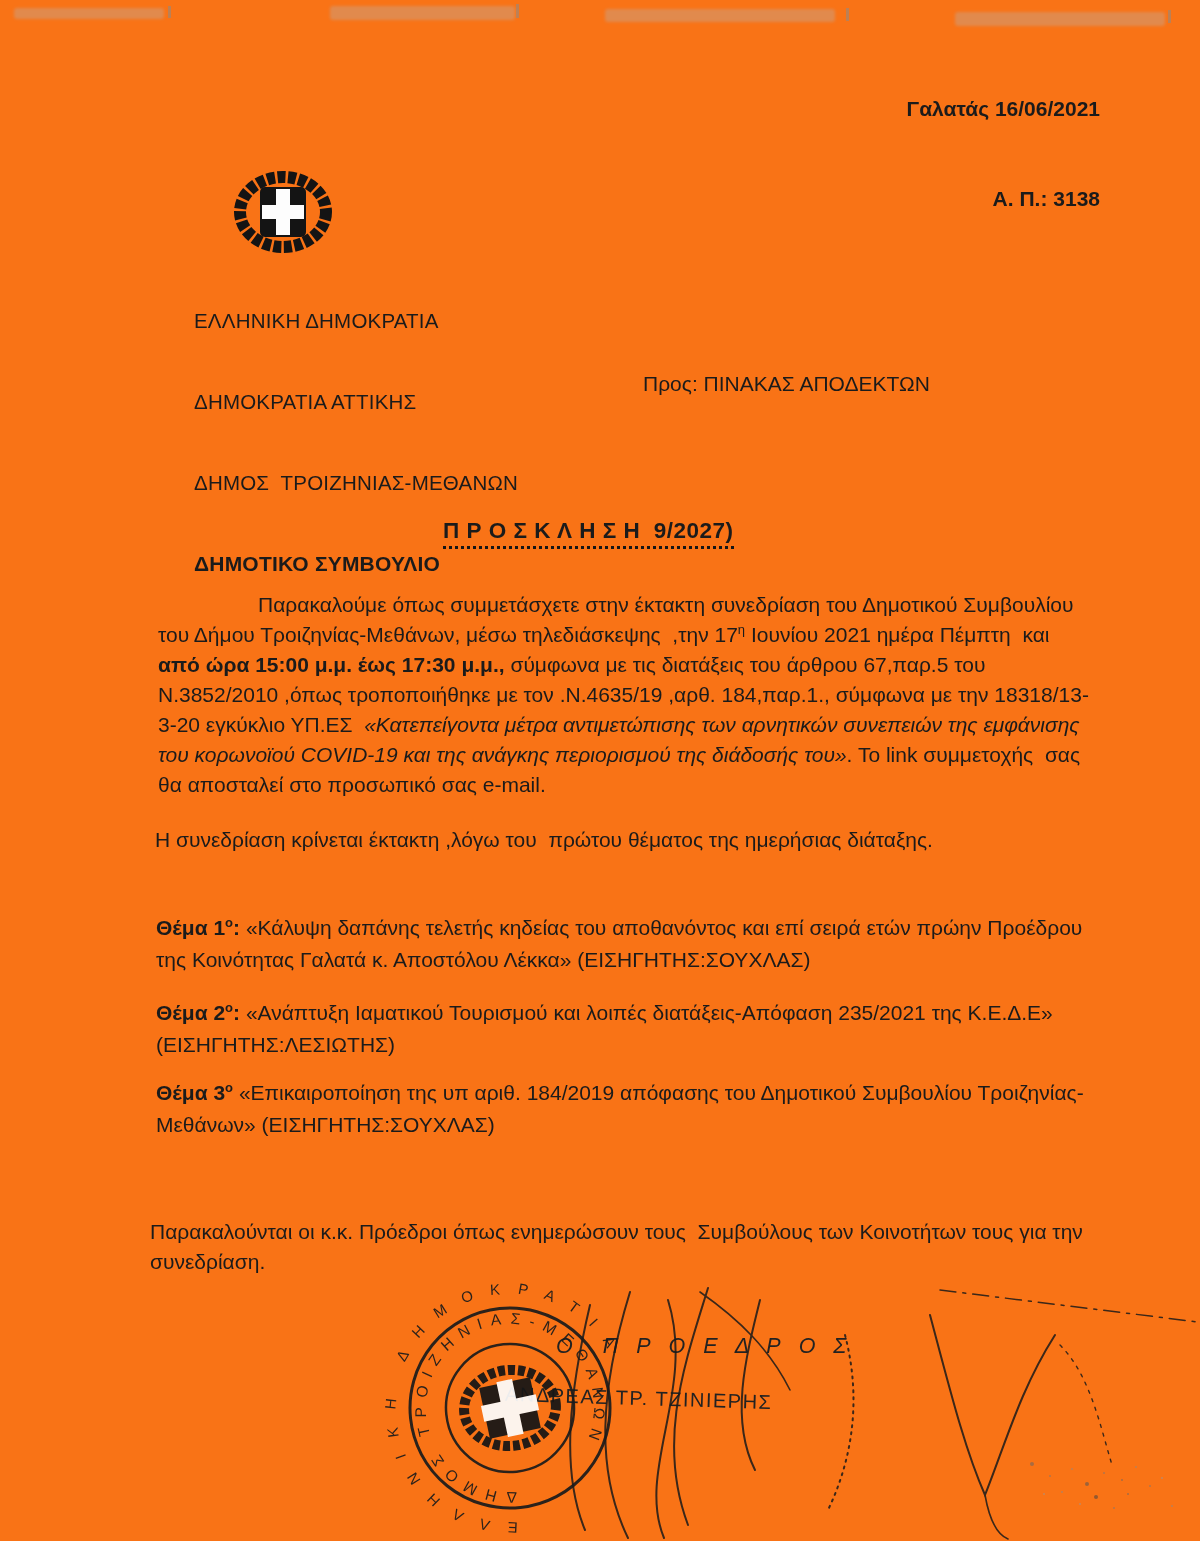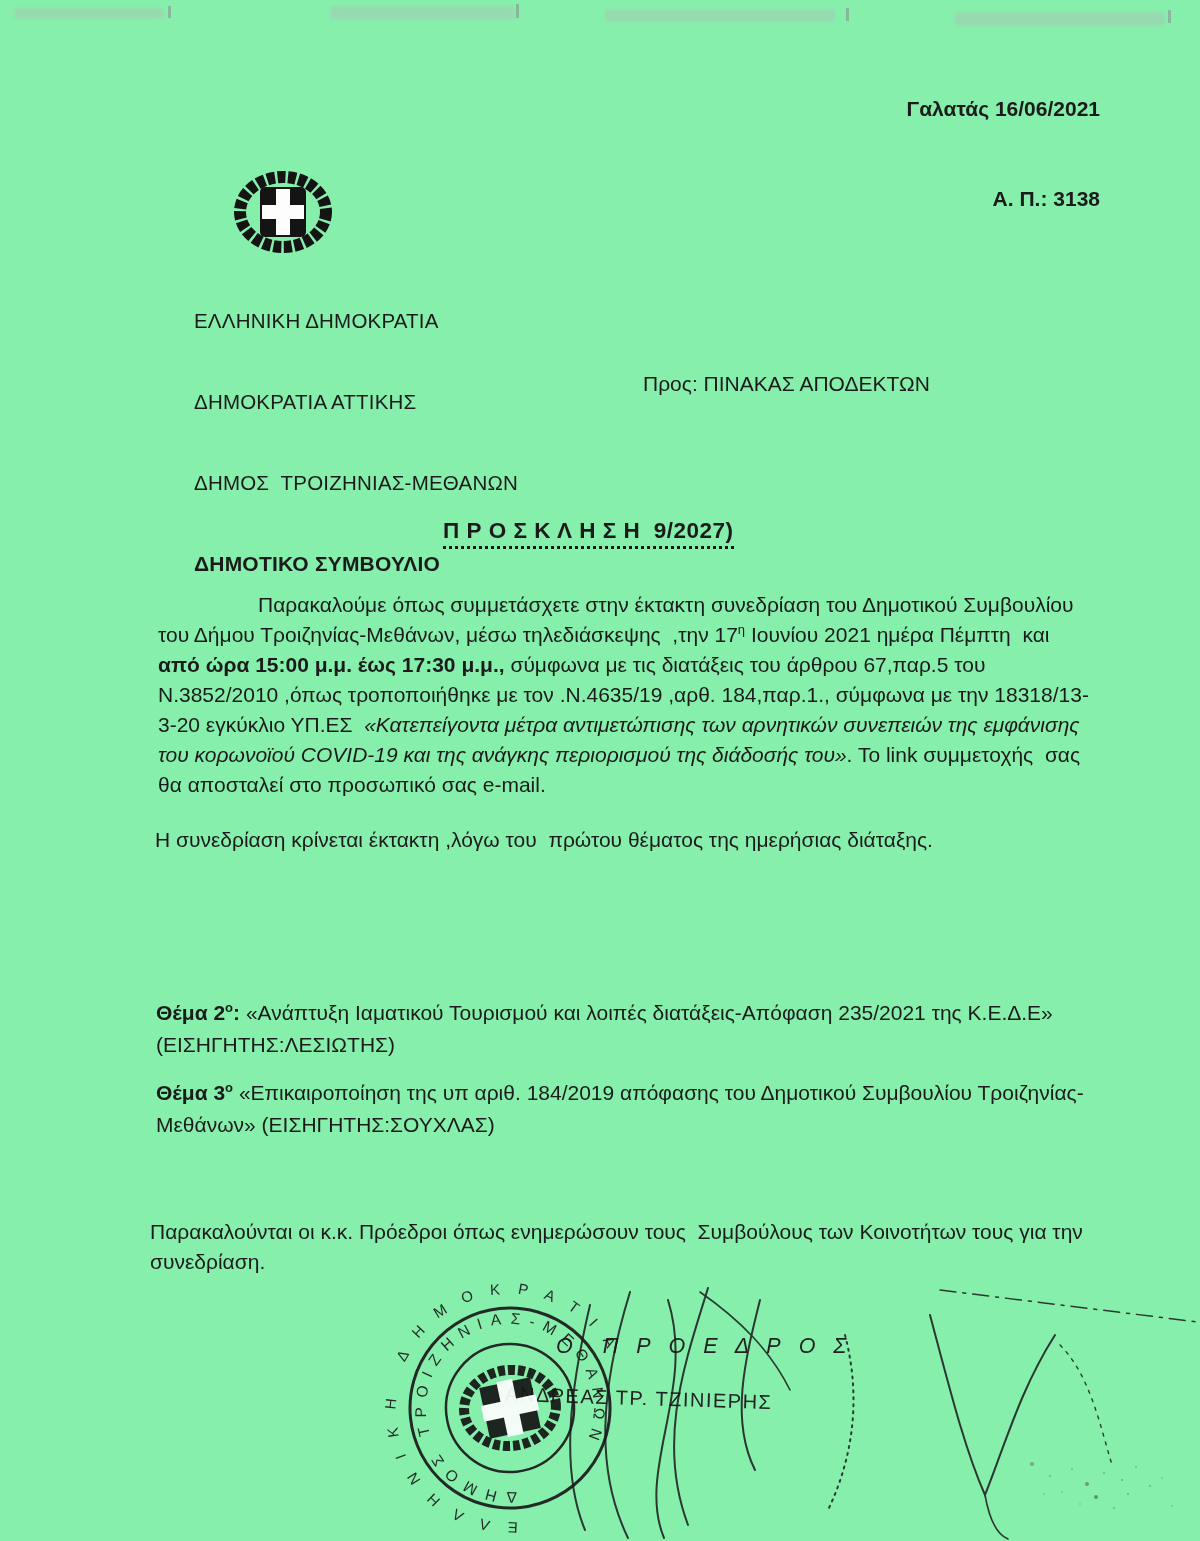--- a/index.html
+++ b/index.html
@@ -1,17 +1,17 @@
 <!DOCTYPE html>
 <html><head>
 <meta charset="utf-8">
 <style>
   html,body { margin:0; padding:0; background:#ffffff; }
   .page {
-    position:relative; width:1200px; height:1541px; background:#86efac;
+    position:relative; width:1200px; height:1541px; background:#f97316;
     overflow:hidden; font-family:"Liberation Sans", sans-serif; color:#1b1b1b;
   }
   .abs { position:absolute; }
 
   
   .noise { position:absolute; background:#b5b5b5; opacity:.35; filter:blur(1.5px); border-radius:3px; }
   .tick  { position:absolute; background:#8a8a8a; opacity:.55; }
 
   .header-right { top:34px; right:100px; text-align:right; font-weight:700; font-size:21px; line-height:30px; white-space:pre; }
 
@@ -86,20 +86,21 @@
   </div>
 
   <div class="abs recipient"><span>Προς:</span><span> ΠΙΝΑΚΑΣ ΑΠΟΔΕΚΤΩΝ</span></div>
 
   <div class="abs doc-title"><span class="u">Π Ρ Ο Σ Κ Λ Η Σ Η  9/2027)</span></div>
 
   <p class="abs para p1"><span>Παρακαλούμε όπως συμμετάσχετε στην έκτακτη συνεδρίαση του Δημοτικού Συμβουλίου του Δήμου Τροιζηνίας-Μεθάνων, μέσω τηλεδιάσκεψης  ,την 17</span><sup class="sm">η</sup><span> Ιουνίου 2021 ημέρα Πέμπτη  και </span><span class="bold-run">από ώρα 15:00 μ.μ. έως 17:30 μ.μ.,</span><span> σύμφωνα με τις διατάξεις του άρθρου 67,παρ.5 του Ν.3852/2010 ,όπως τροποποιήθηκε με τον .Ν.4635/19 ,αρθ. 184,παρ.1., σύμφωνα με την 18318/13-3-20 εγκύκλιο ΥΠ.ΕΣ  </span><span class="italic-run">«Κατεπείγοντα μέτρα αντιμετώπισης των αρνητικών συνεπειών της εμφάνισης του κορωνοϊού COVID-19 και της ανάγκης περιορισμού της διάδοσής του»</span><span>. Το link συμμετοχής  σας  θα αποσταλεί στο προσωπικό σας e-mail.</span></p>
 
   <p class="abs para p2">Η συνεδρίαση κρίνεται έκτακτη ,λόγω του  πρώτου θέματος της ημερήσιας διάταξης.</p>
 
+  <p class="abs topic t1"><b><span>Θέμα 1</span><sup class="sm">ο</sup><span>: </span></b><span>«Κάλυψη δαπάνης τελετής κηδείας του αποθανόντος και επί σειρά ετών πρώην Προέδρου της Κοινότητας Γαλατά κ. Αποστόλου Λέκκα» (ΕΙΣΗΓΗΤΗΣ:ΣΟΥΧΛΑΣ)</span></p>
 
   <p class="abs topic t2"><b><span>Θέμα 2</span><sup class="sm">ο</sup><span>: </span></b><span>«Ανάπτυξη Ιαματικού Τουρισμού και λοιπές διατάξεις-Απόφαση 235/2021 της Κ.Ε.Δ.Ε» (ΕΙΣΗΓΗΤΗΣ:ΛΕΣΙΩΤΗΣ)</span></p>
 
   <p class="abs topic t3"><b><span>Θέμα 3</span><sup class="sm">ο</sup><span> </span></b><span>«Επικαιροποίηση της υπ αριθ. 184/2019 απόφασης του Δημοτικού Συμβουλίου Τροιζηνίας-Μεθάνων» (ΕΙΣΗΓΗΤΗΣ:ΣΟΥΧΛΑΣ)</span></p>
 
   <p class="abs para closing">Παρακαλούνται οι κ.κ. Πρόεδροι όπως ενημερώσουν τους  Συμβούλους των Κοινοτήτων τους για την συνεδρίαση.</p>
 
   <div class="abs sig-role">Ο  Π Ρ Ο Ε Δ Ρ Ο Σ</div>
   <div class="abs sig-name">ΑΝΔΡΕΑΣ ΤΡ. ΤΖΙΝΙΕΡΗΣ</div>
 

